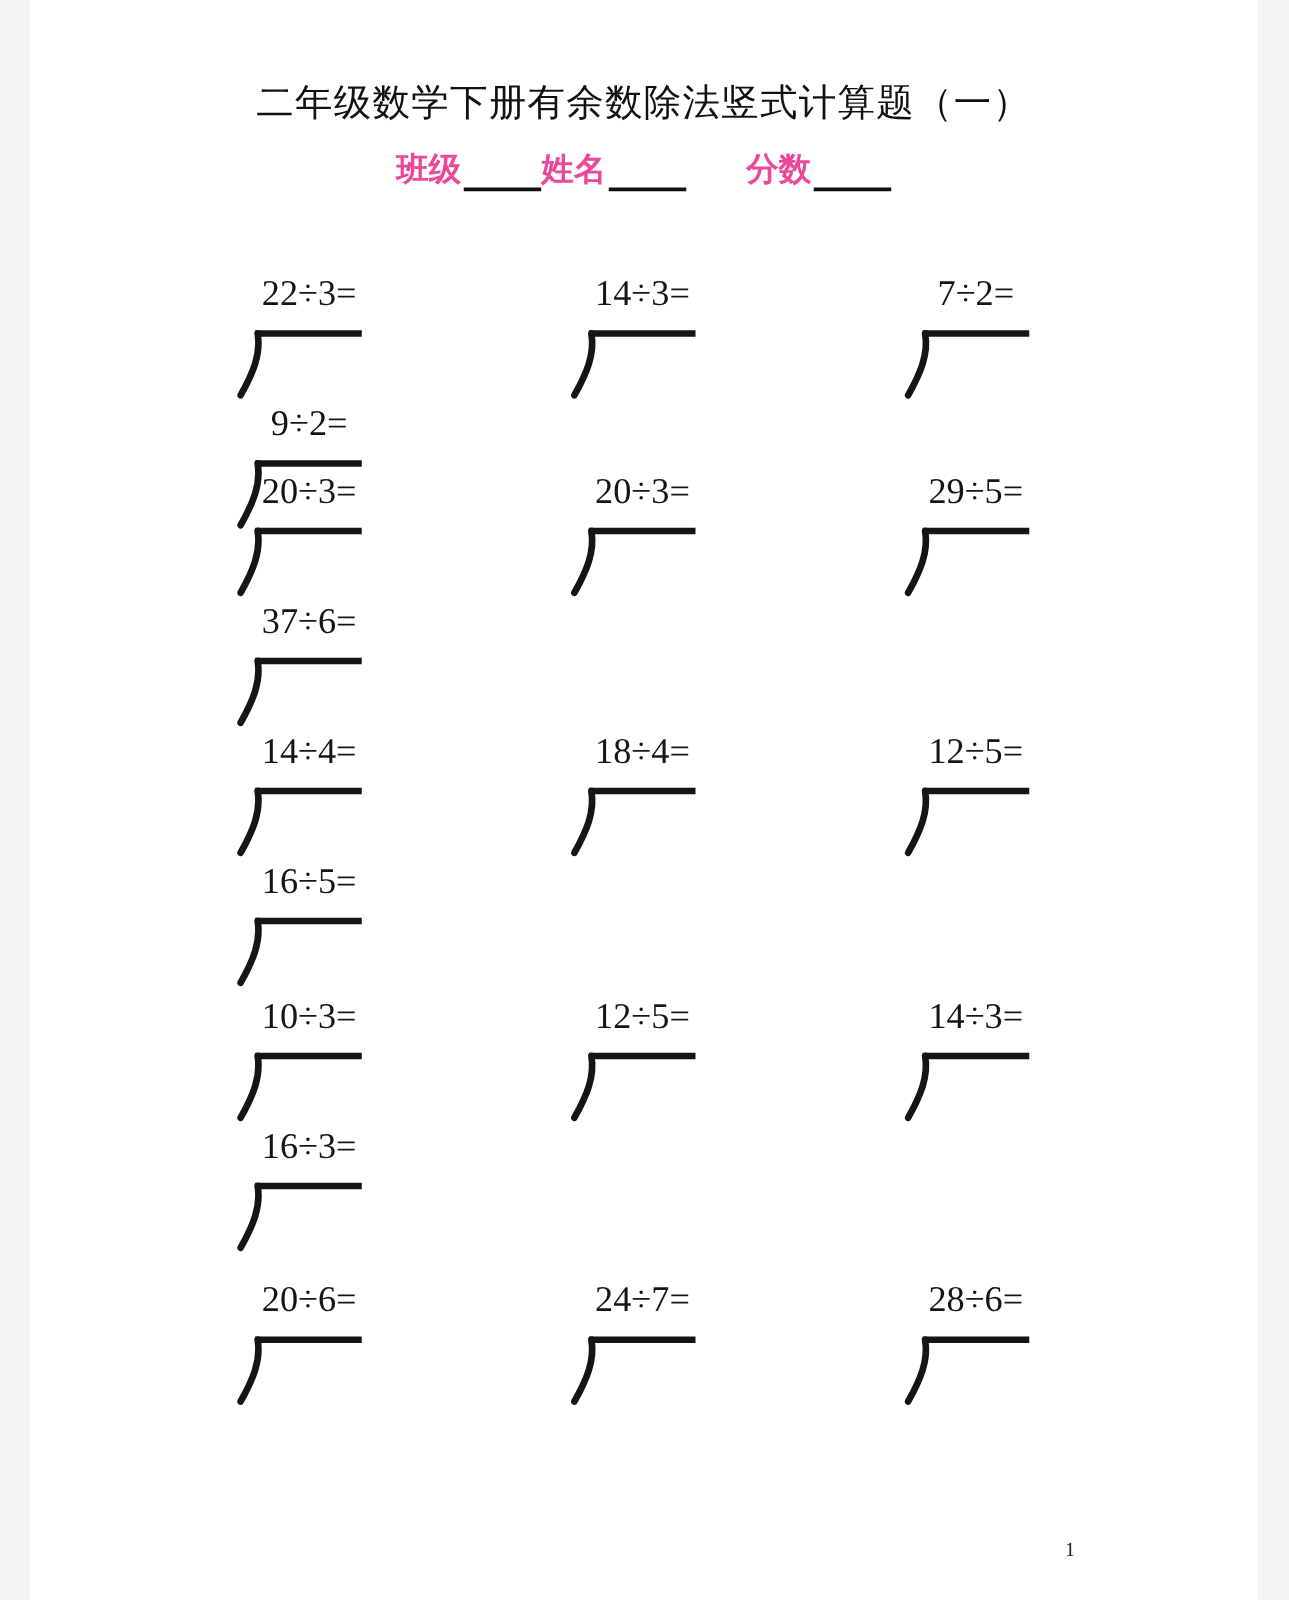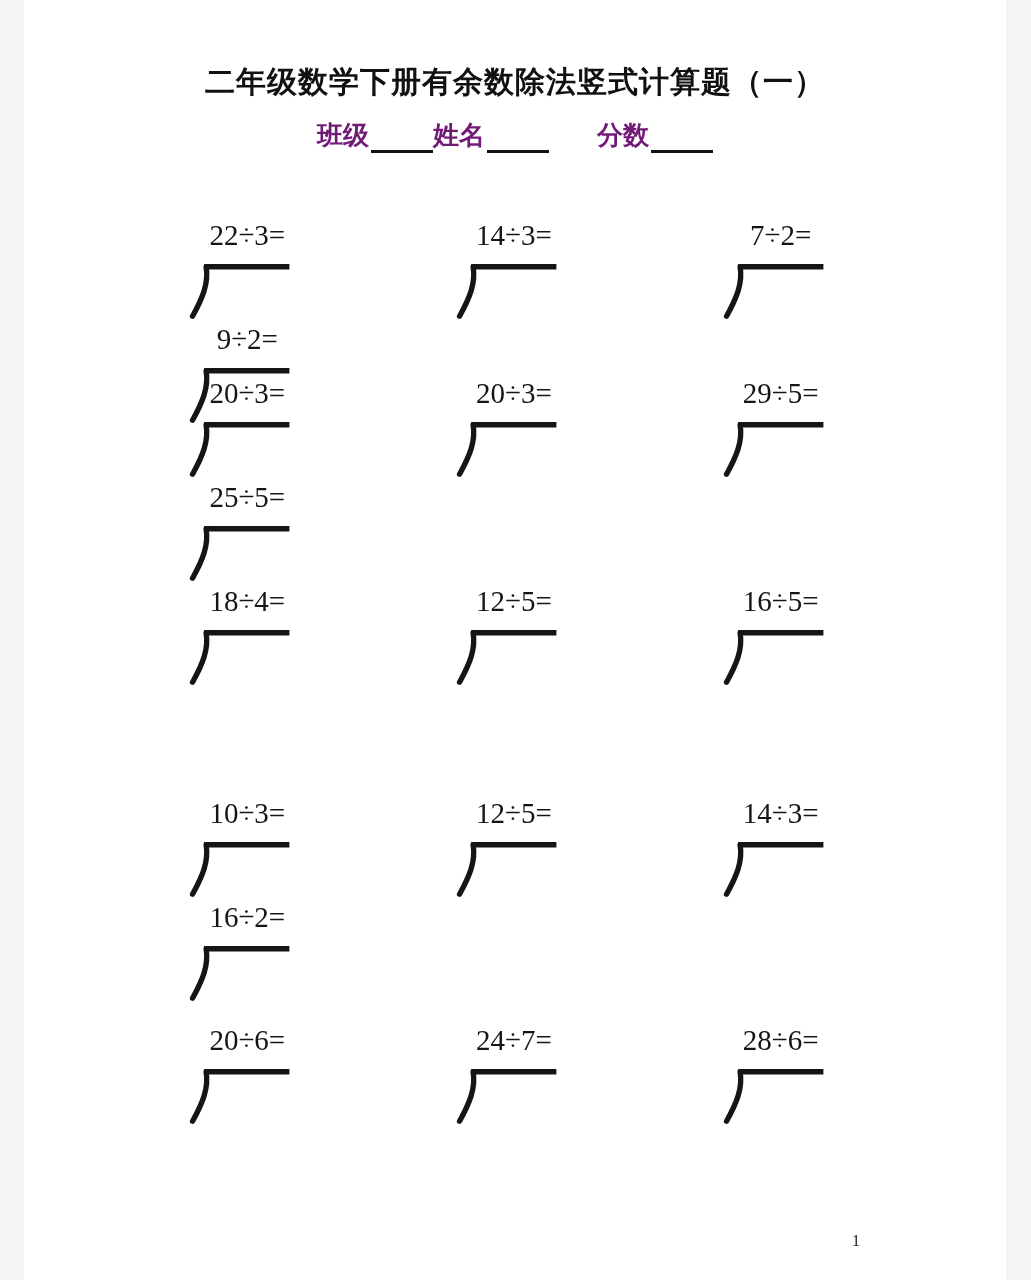--- a/index.html
+++ b/index.html
@@ -20,35 +20,35 @@
     background: #ffffff;
     color: #1a1a1a;
   }
   .title {
     position: absolute;
     left: 0;
     top: 62px;
     width: 100%;
     text-align: center;
     font-size: 30px;
-    font-weight: bold;
+    font-weight: normal;
     letter-spacing: 1px;
     color: #111;
   }
   .info-line {
     position: absolute;
     left: 0;
     top: 118px;
     width: 100%;
     display: flex;
     justify-content: center;
     align-items: flex-start;
     font-size: 26px;
     font-weight: bold;
-    color: #701a75;
+    color: #ec4899;
   }
   .info-field { display: flex; align-items: flex-end; }
   .info-field + .info-field { }
   .info-field.score-field { margin-left: 48px; }
   .blank {
     display: inline-block;
     width: 62px;
     height: 1.05em;
     border-bottom: 3px solid #111;
     margin-left: 2px;
@@ -162,30 +162,37 @@
         </svg>
     </div>
     <div class="cell">
       <span class="expr">29÷5=</span>
       <svg class="bracket" viewBox="0 0 110 64">
           <path d="M 18 7 H 106" stroke-width="5.5"></path>
           <path d="M 20 7 C 23 24 16 40 6 58" stroke-width="5.5" stroke-linecap="round"></path>
         </svg>
     </div>
     <div class="cell">
-      <span class="expr">25÷5=</span>
+      <span class="expr">37÷6=</span>
       <svg class="bracket" viewBox="0 0 110 64">
           <path d="M 18 7 H 106" stroke-width="5.5"></path>
           <path d="M 20 7 C 23 24 16 40 6 58" stroke-width="5.5" stroke-linecap="round"></path>
         </svg>
     </div>
   </div>
 
   <div class="row row-3">
     <div class="cell">
+      <span class="expr">14÷4=</span>
+      <svg class="bracket" viewBox="0 0 110 64">
+          <path d="M 18 7 H 106" stroke-width="5.5"></path>
+          <path d="M 20 7 C 23 24 16 40 6 58" stroke-width="5.5" stroke-linecap="round"></path>
+        </svg>
+    </div>
+    <div class="cell">
       <span class="expr">18÷4=</span>
       <svg class="bracket" viewBox="0 0 110 64">
           <path d="M 18 7 H 106" stroke-width="5.5"></path>
           <path d="M 20 7 C 23 24 16 40 6 58" stroke-width="5.5" stroke-linecap="round"></path>
         </svg>
     </div>
     <div class="cell">
       <span class="expr">12÷5=</span>
       <svg class="bracket" viewBox="0 0 110 64">
           <path d="M 18 7 H 106" stroke-width="5.5"></path>
@@ -217,21 +224,21 @@
         </svg>
     </div>
     <div class="cell">
       <span class="expr">14÷3=</span>
       <svg class="bracket" viewBox="0 0 110 64">
           <path d="M 18 7 H 106" stroke-width="5.5"></path>
           <path d="M 20 7 C 23 24 16 40 6 58" stroke-width="5.5" stroke-linecap="round"></path>
         </svg>
     </div>
     <div class="cell">
-      <span class="expr">16÷2=</span>
+      <span class="expr">16÷3=</span>
       <svg class="bracket" viewBox="0 0 110 64">
           <path d="M 18 7 H 106" stroke-width="5.5"></path>
           <path d="M 20 7 C 23 24 16 40 6 58" stroke-width="5.5" stroke-linecap="round"></path>
         </svg>
     </div>
   </div>
 
   <div class="row row-5">
     <div class="cell">
       <span class="expr">20÷6=</span>

